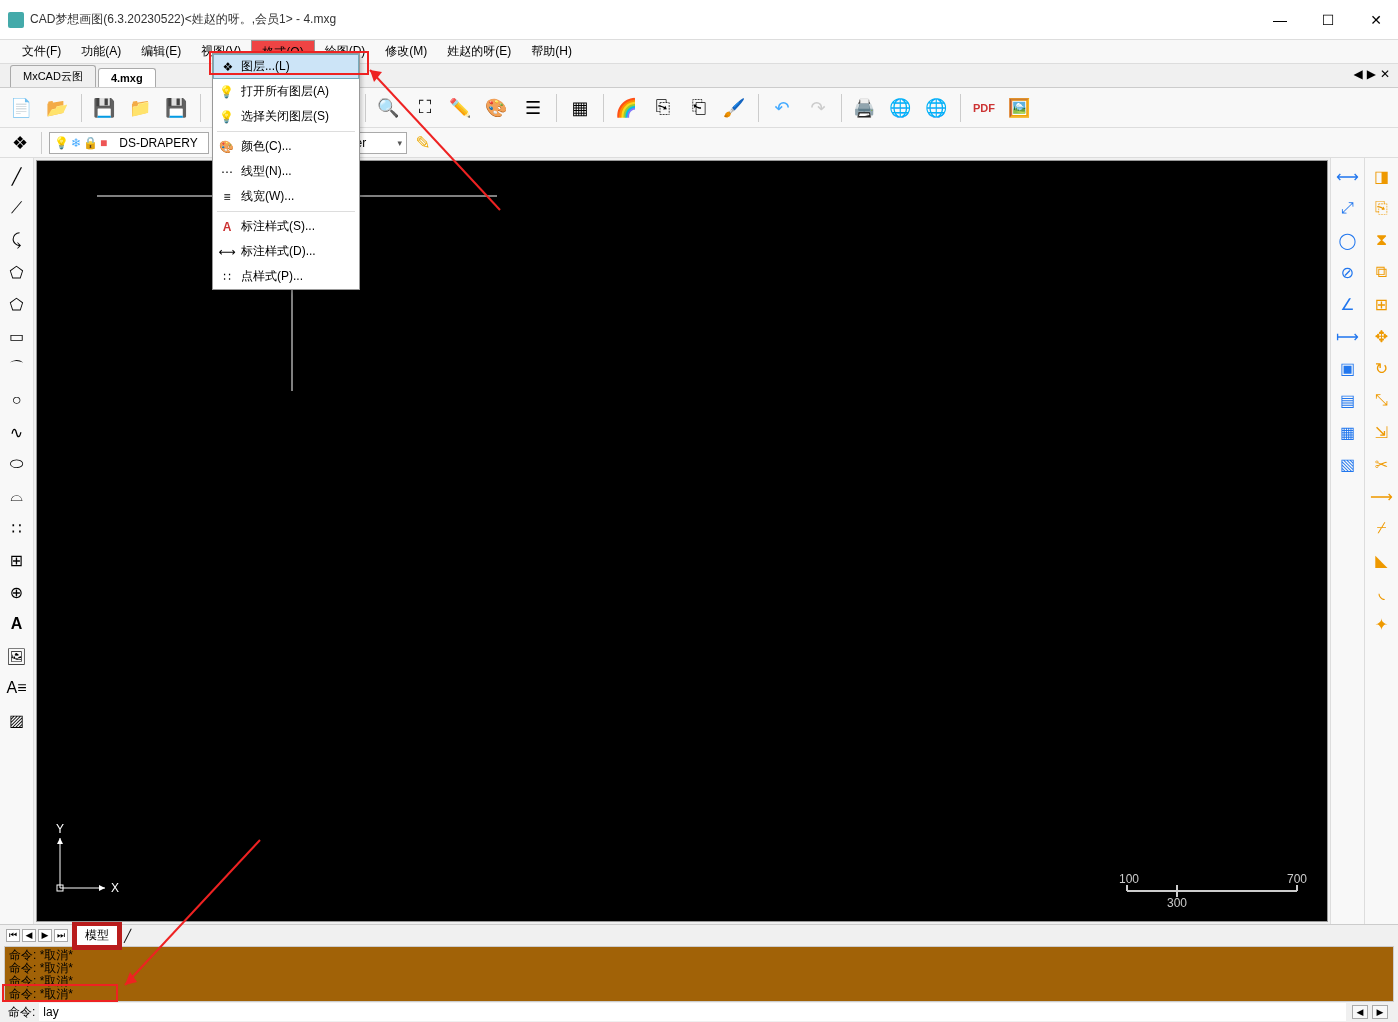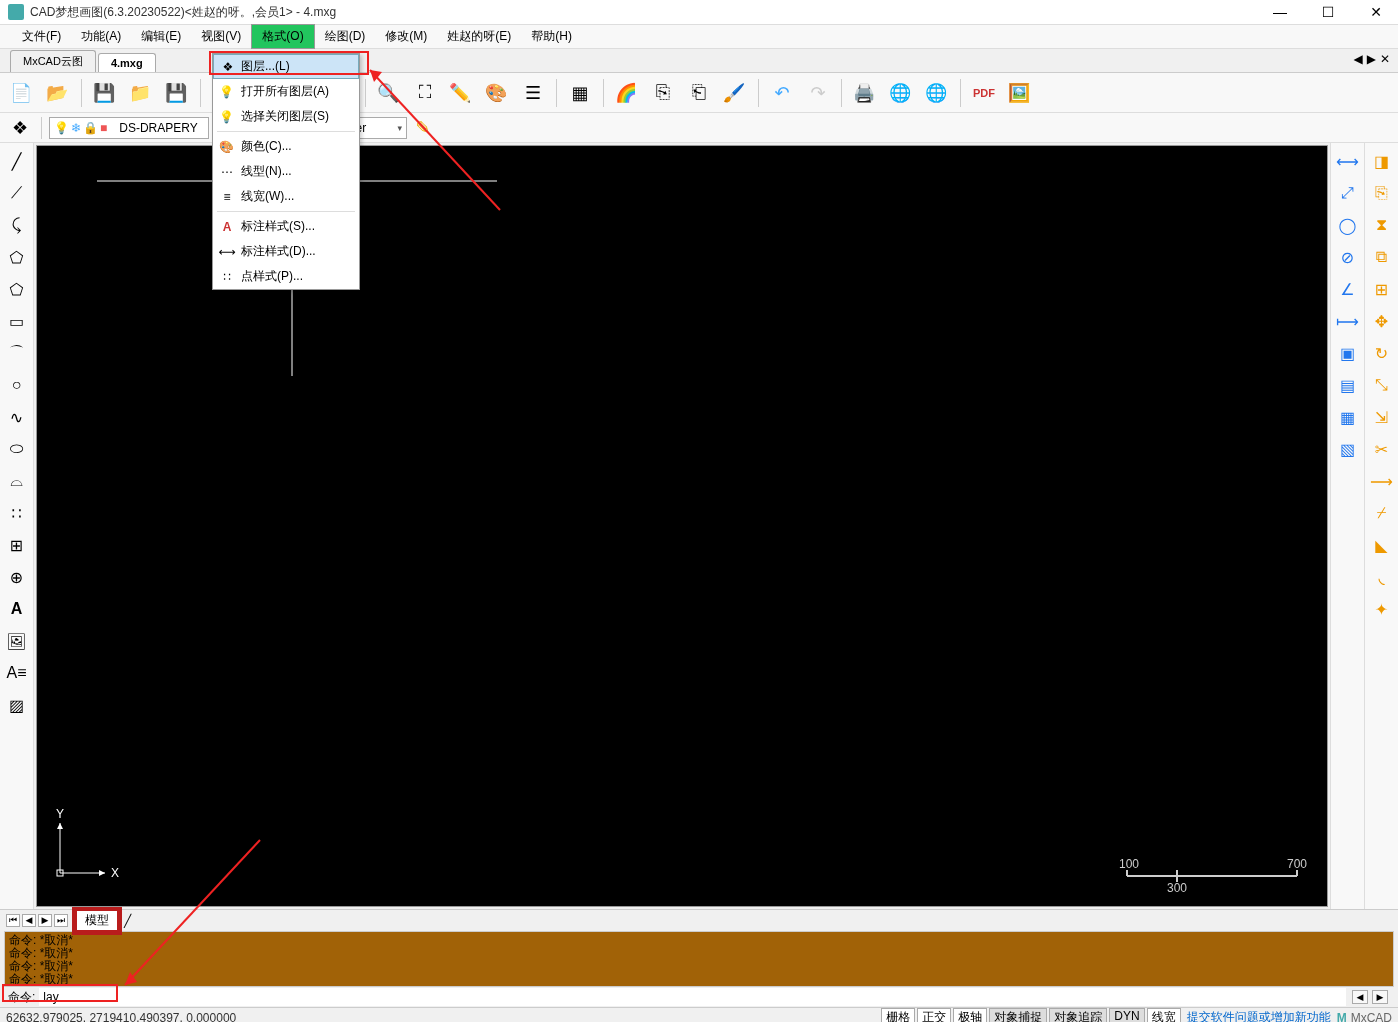--- a/index.html
+++ b/index.html
@@ -1,28 +1,28 @@
 <!DOCTYPE html>
 <html><head>
 <meta charset="utf-8">
 <style>
 * { margin: 0; padding: 0; box-sizing: border-box; font-family: "Microsoft YaHei", Arial, sans-serif; font-size: 12px; }
 body { background: #f0f0f0; width: 1398px; height: 1022px; overflow: hidden; position: relative; }
 
 
-.titlebar { height: 25px; background: #fff; display: flex; align-items: center; padding: 0 8px; border-bottom: 1px solid #ddd; }
+.titlebar { height: 40px; background: #fff; display: flex; align-items: center; padding: 0 8px; border-bottom: 1px solid #ddd; }
 .titlebar .app-icon { width: 16px; height: 16px; background: #4aa; border-radius: 2px; margin-right: 6px; }
 .titlebar .title { flex: 1; color: #333; }
 .titlebar .win-controls { display: flex; gap: 20px; }
 .titlebar .win-controls span { width: 28px; text-align: center; font-size: 14px; cursor: pointer; }
 
 
-.menubar { height: 24px; background: #f8f8f8; display: flex; align-items: center; padding: 0 8px; border-bottom: 1px solid #ddd; }
+.menubar { height: 24px; background: #f8f8f8; display: flex; padding: 0 8px; border-bottom: 1px solid #ddd; }
 .menubar .menu-item { padding: 3px 10px; cursor: pointer; }
-.menubar .menu-item.active { background: #22c55e; border: 1px solid #999; }
+.menubar .menu-item.active { background: #ef4444; border: 1px solid #999; }
 
 
 .tabbar { height: 24px; background: #f0f0f0; display: flex; align-items: flex-end; padding: 0 10px; position: relative; border-bottom: 1px solid #ccc; }
 .tab { padding: 3px 12px; background: #f0f0f0; border: 1px solid #aaa; border-bottom: none; margin-right: 2px; border-radius: 3px 3px 0 0; cursor: pointer; font-size: 11px; }
 .tab.active { background: #fff; font-weight: bold; }
 .tabbar .tab-nav { position: absolute; right: 8px; top: 3px; font-size: 10px; display:flex; gap:4px;}
 
 
 .toolbar1 { height: 40px; background: #f8f8f8; display: flex; align-items: center; padding: 2px 6px; gap: 4px; border-bottom: 1px solid #ddd; }
 .tb-btn { width: 32px; height: 32px; display: flex; align-items: center; justify-content: center; font-size: 18px; cursor: pointer; border-radius: 2px; }

